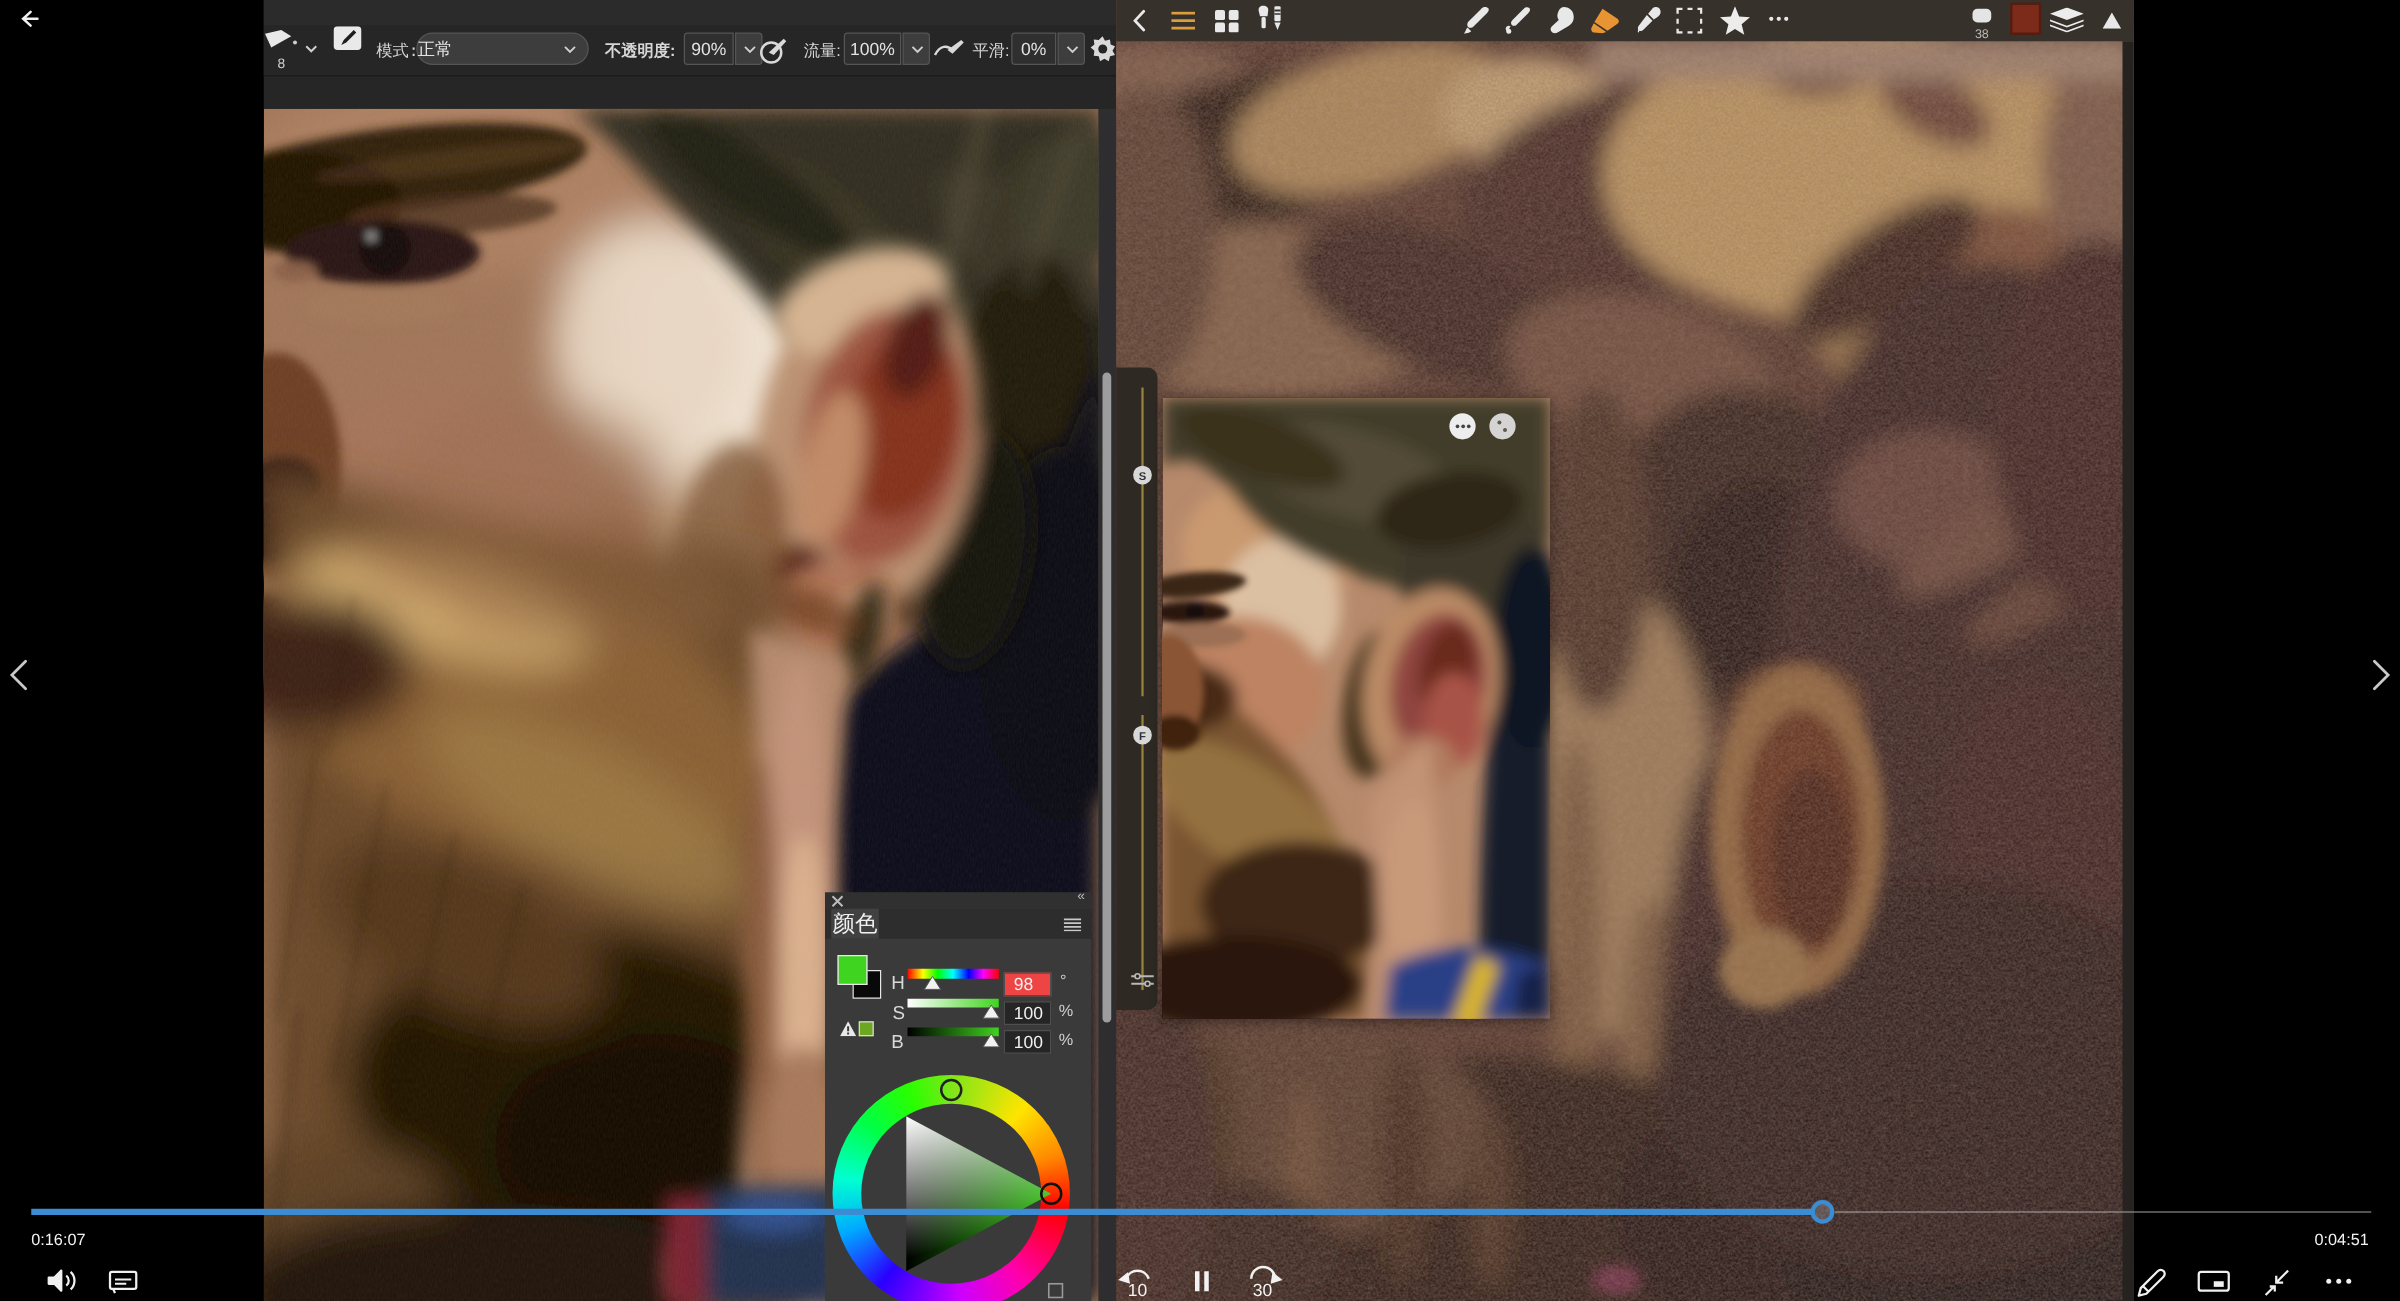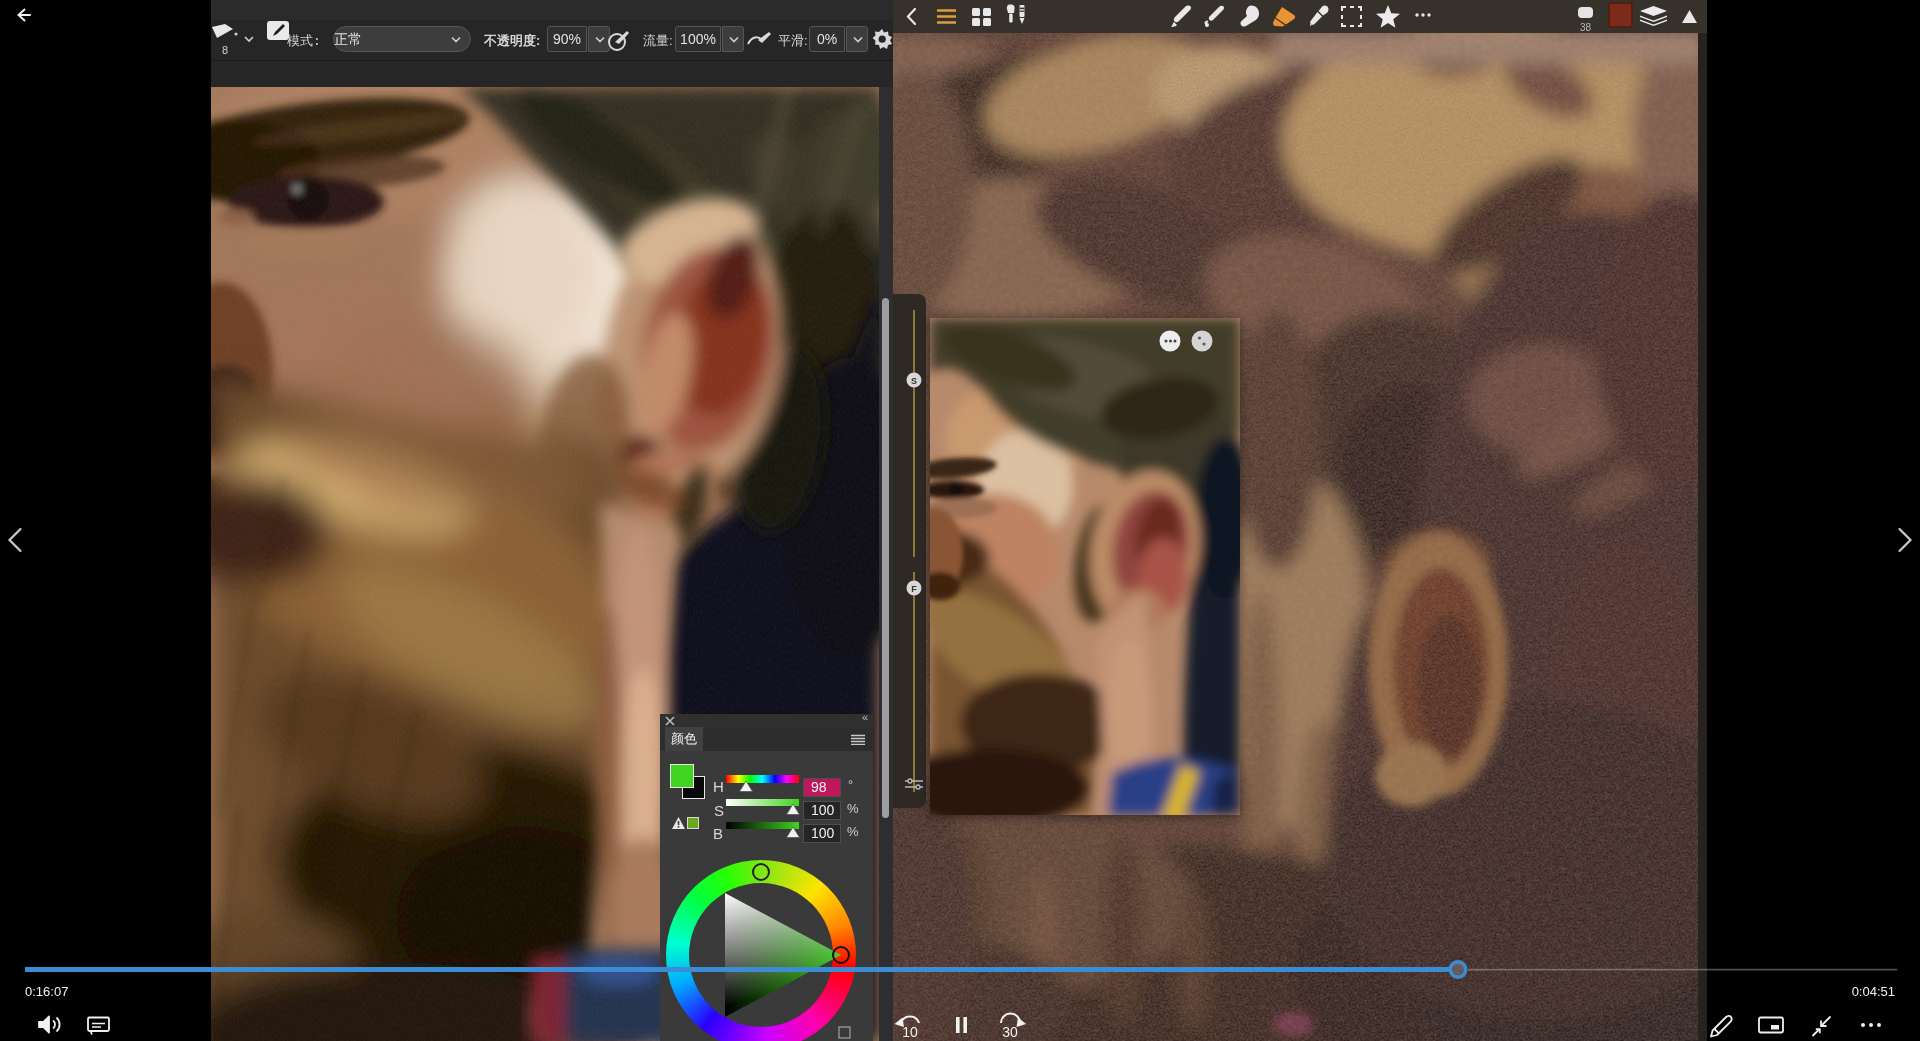--- a/index.html
+++ b/index.html
@@ -161,21 +161,21 @@
         <text x="14" y="31" fill="#cfcfcf" font-size="11" text-anchor="middle">8</text>
       </svg>
       <svg class="abs" style="left:32px; top:15px;" width="12" height="8" viewBox="0 0 12 8">
           <path d="M2 2 L6 6 L10 2" stroke="#cfcfcf" stroke-width="1.6" fill="none"></path>
         </svg>
 
       <svg class="abs" style="left:55px; top:1px;" width="24" height="20" viewBox="0 0 24 20">
         <rect x="1" y="0" width="22" height="19" rx="3" fill="#e9e9e9"></rect>
         <path d="M17 3 L9 11 L7 15 L11 13 L19 5 Z" fill="#1d1d1d"></path>
       </svg>
-      <span class="abs wtxt" style="left:76px; top:12px;font-family:Liberation Mono, monospace;">模式:</span>
+      <span class="abs wtxt" style="left:90px; top:12px;font-family:Liberation Mono, monospace;">模式:</span>
       <div class="abs" style="left:122px; top:6px; width:138px; height:26px; background:#3d3d3d; border:1px solid #555; border-radius:13px; color:#e2e2e2; font-size:14px; line-height:24px; ">正常
         <svg class="abs" style="right:8px; top:9px;" width="12" height="8" viewBox="0 0 12 8">
             <path d="M2 1.5 L6 5.5 L10 1.5" stroke="#cfcfcf" stroke-width="1.6" fill="none"></path>
           </svg>
       </div>
       <span class="abs wtxt" style="left:273px; top:12px;font-weight:bold;">不透明度:</span>
       <div class="abs" style="left:336px; top:6px; width:40px; height:26px; background:#2f2f2f; border:1px solid #555; border-radius:3px 0 0 3px; color:#e2e2e2; font-size:14px; line-height:24px; text-align:center;">90%</div>
       <div class="abs" style="left:377px; top:6px; width:22px; height:26px; background:#3d3d3d; border:1px solid #555; border-radius:0 3px 3px 0;">
         <svg class="abs" style="left:5px; top:9px;" width="12" height="8" viewBox="0 0 12 8">
             <path d="M2 1.5 L6 5.5 L10 1.5" stroke="#cfcfcf" stroke-width="1.6" fill="none"></path>
@@ -448,35 +448,35 @@
   <div class="abs" id="colorpanel" style="left:660px; top:714px; width:213px; height:327px; background:#3a3a3a;">
 
     <div class="abs" style="left:0; top:0; width:213px; height:13px; background:#303030;">
       <svg class="abs" style="left:5px; top:2px;" width="10" height="10" viewBox="0 0 10 10">
           <path d="M1 1 L9 9 M9 1 L1 9" stroke="#bdbdbd" stroke-width="1.6"></path>
         </svg>
       <span class="abs" style="right:6px; top:-3px; color:#bdbdbd; font-size:11px; letter-spacing:-1px;">«</span>
     </div>
 
     <div class="abs" style="left:0; top:13px; width:213px; height:24px; background:#2d2d2d;">
-      <div class="abs" style="left:5px; top:0; width:38px; height:24px; background:#414141; color:#f0f0f0; font-size:13px; text-align:center; line-height:24px;">颜色</div>
+      <div class="abs" style="left:5px; top:0; width:38px; height:24px; background:#414141; color:#f0f0f0; font-size:18px; text-align:center; line-height:24px;">颜色</div>
       <svg class="abs" style="right:8px; top:7px;" width="14" height="11" viewBox="0 0 14 11">
         <path d="M0 1.5 H14 M0 4.5 H14 M0 7.5 H14 M0 10.5 H14" stroke="#c9c9c9" stroke-width="1.4"></path>
       </svg>
     </div>
 
     <div class="abs" style="left:22px; top:62px; width:23px; height:23px; background:#090909; border:1.5px solid #e8e8e8;"></div>
     <div class="abs" style="left:10px; top:50px; width:24px; height:24px; background:#3fd41f; border:1.5px solid #e8e8e8;"></div>
 
     <span class="abs" style="left:53px; top:64px; color:#d8d8d8; font-size:15px;">H</span>
     <div class="abs" style="left:66px; top:61px; width:73px; height:8px; background:linear-gradient(to right,#f00,#ff0 17%,#0f0 33%,#0ff 50%,#00f 67%,#f0f 83%,#f00);"></div>
     <svg class="abs" style="left:79px; top:67px;" width="14" height="11" viewBox="0 0 14 11">
         <path d="M7 0 L13.5 10.5 H0.5 Z" fill="#f2f2f2" stroke="#555" stroke-width="0.8"></path>
       </svg>
-    <div class="abs" style="left:143px; top:64px; width:38px; height:19px; background:#be185d; border:1px solid #4e4e4e; color:#f0f0f0; font-size:14px; line-height:17px; padding-left:7px;">98</div>
+    <div class="abs" style="left:143px; top:64px; width:38px; height:19px; background:#ef4444; border:1px solid #4e4e4e; color:#f0f0f0; font-size:14px; line-height:17px; padding-left:7px;">98</div>
     <span class="abs" style="left:188px; top:63px; color:#cfcfcf; font-size:13px;">°</span>
 
     <span class="abs" style="left:54px; top:88px; color:#d8d8d8; font-size:15px;">S</span>
     <div class="abs" style="left:66px; top:85px; width:73px; height:7px; background:linear-gradient(to right,#fff,#3fd41f);"></div>
     <svg class="abs" style="left:126px; top:90px;" width="14" height="11" viewBox="0 0 14 11">
         <path d="M7 0 L13.5 10.5 H0.5 Z" fill="#f2f2f2" stroke="#555" stroke-width="0.8"></path>
       </svg>
     <div class="abs" style="left:143px; top:87px; width:38px; height:19px; background:#252525; border:1px solid #4e4e4e; color:#f0f0f0; font-size:14px; line-height:17px; padding-left:7px;">100</div>
     <span class="abs" style="left:187px; top:87px; color:#cfcfcf; font-size:13px;">%</span>
 

